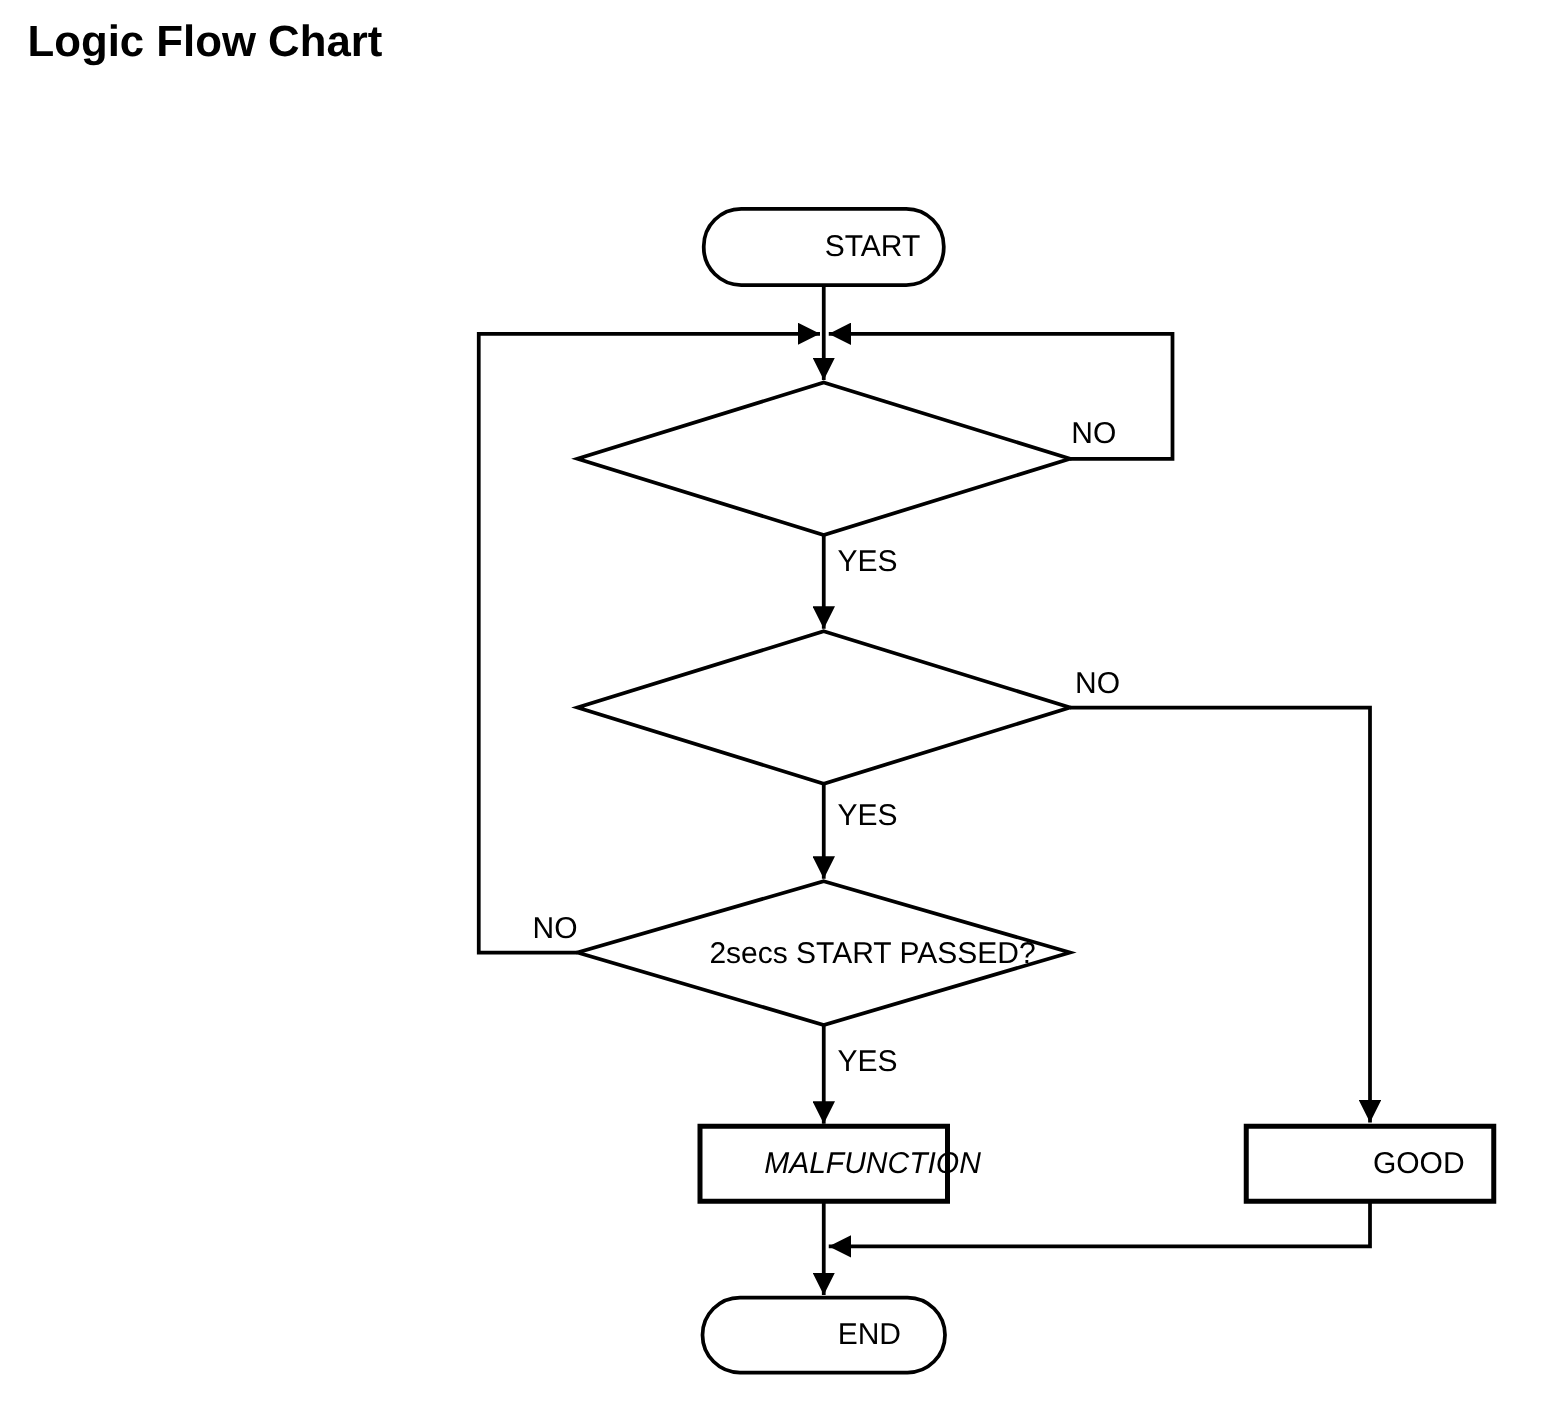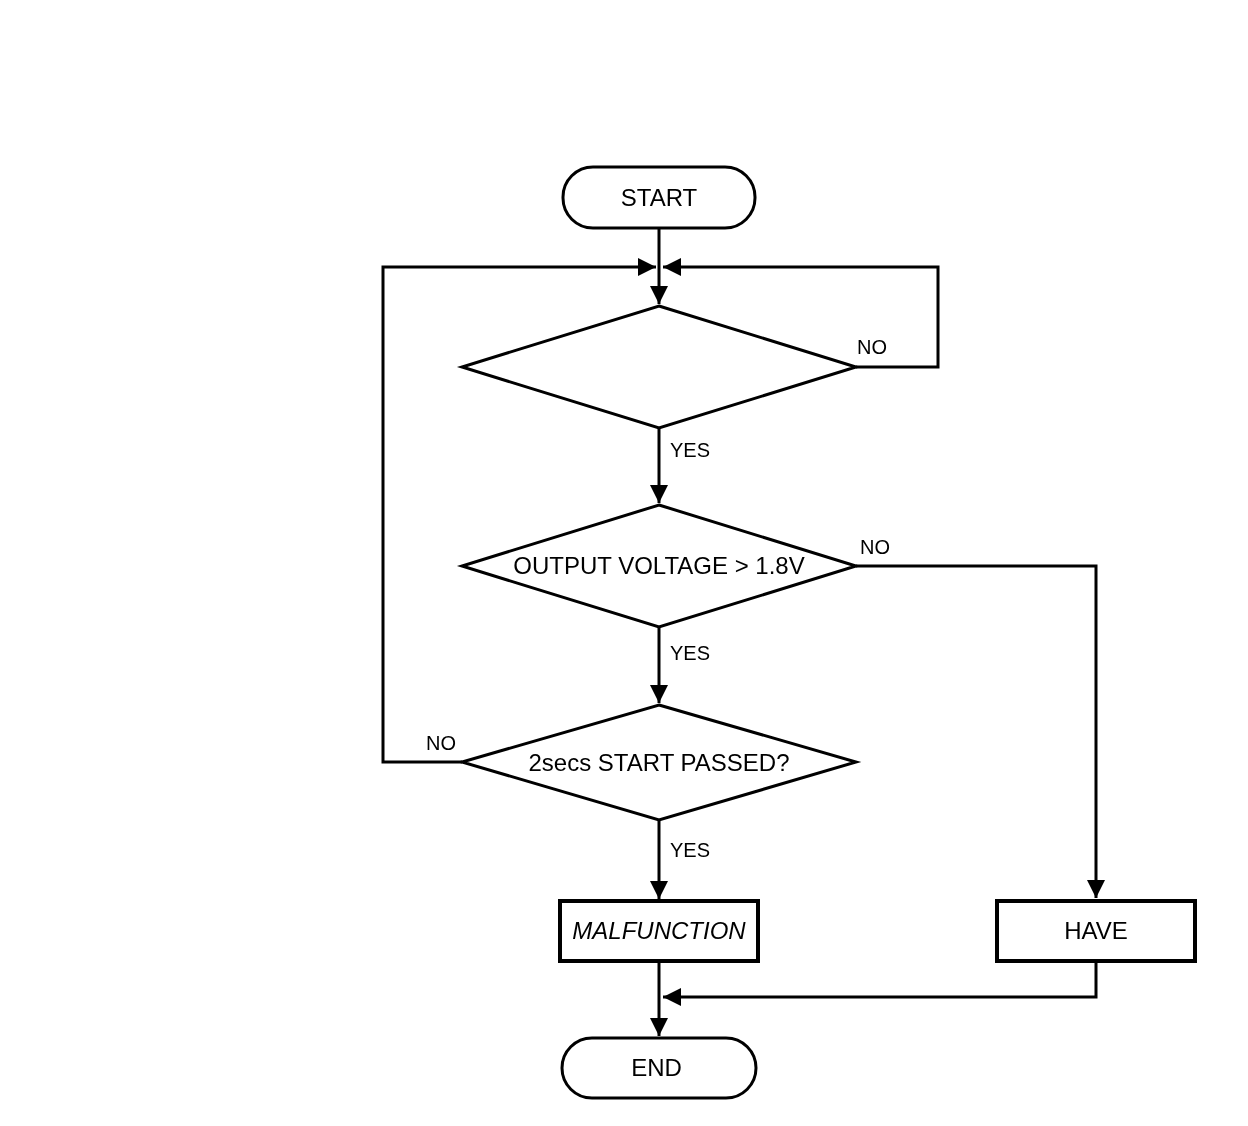--- a/index.html
+++ b/index.html
@@ -32,24 +32,25 @@
   .node-label {
     position: absolute;
     display: flex;
     flex-direction: column;
     align-items: center;
     justify-content: center;
     text-align: center;
     font-size: 24px;
     line-height: 26px;
     white-space: nowrap;
+    margin-left: 39px;
   }
   .edge-label {
     position: absolute;
-    font-size: 20px;
+    font-size: 24px;
     line-height: 26px;
     white-space: nowrap;
   }
 </style>
 </head>
 <body>
 
 <div id="page">
 
   <svg id="chart-svg" width="1248" height="1126" viewBox="0 0 1248 1126">
@@ -85,31 +86,31 @@
 
     <polygon points="659,705 856,762 659,820 462,762" fill="#ffffff" stroke="#000000" stroke-width="3"></polygon>
 
     <rect x="560" y="901" width="198" height="60" fill="#ffffff" stroke="#000000" stroke-width="4"></rect>
 
     <rect x="997" y="901" width="198" height="60" fill="#ffffff" stroke="#000000" stroke-width="4"></rect>
 
     <rect x="562" y="1038" width="194" height="60" rx="30" ry="30" fill="#ffffff" stroke="#000000" stroke-width="3"></rect>
   </svg>
 
+  <div class="page-title">Logic Flow Chart</div>
 
   <div class="node-label" style="left:563px; top:167px; width:192px; height:61px;">START</div>
 
 
-  <div class="node-label" style="left:462px; top:505px; width:394px; height:122px;">OUTPUT VOLTAGE &gt; 1.8V</div>
 
   <div class="node-label" style="left:462px; top:705px; width:394px; height:115px;">2secs START PASSED?</div>
 
   <div class="node-label" style="left:560px; top:901px; width:198px; height:60px;font-style:italic;">MALFUNCTION</div>
 
-  <div class="node-label" style="left:997px; top:901px; width:198px; height:60px;">HAVE</div>
+  <div class="node-label" style="left:997px; top:901px; width:198px; height:60px;">GOOD</div>
 
   <div class="node-label" style="left:562px; top:1038px; width:189px; height:60px;">END</div>
 
   <div class="edge-label" style="left:857px; top:334px;">NO</div>
 
   <div class="edge-label" style="left:670px; top:437px;">YES</div>
 
   <div class="edge-label" style="left:860px; top:534px;">NO</div>
 
   <div class="edge-label" style="left:670px; top:640px;">YES</div>

